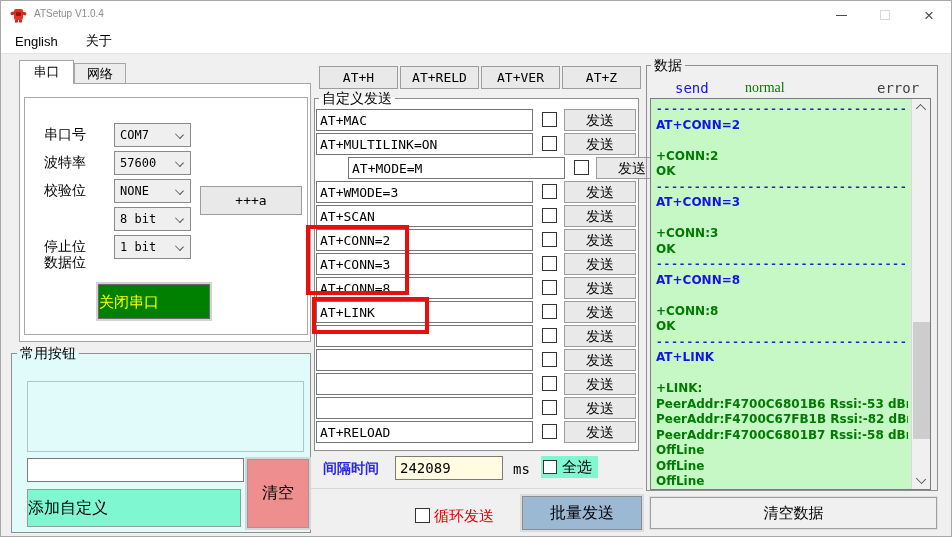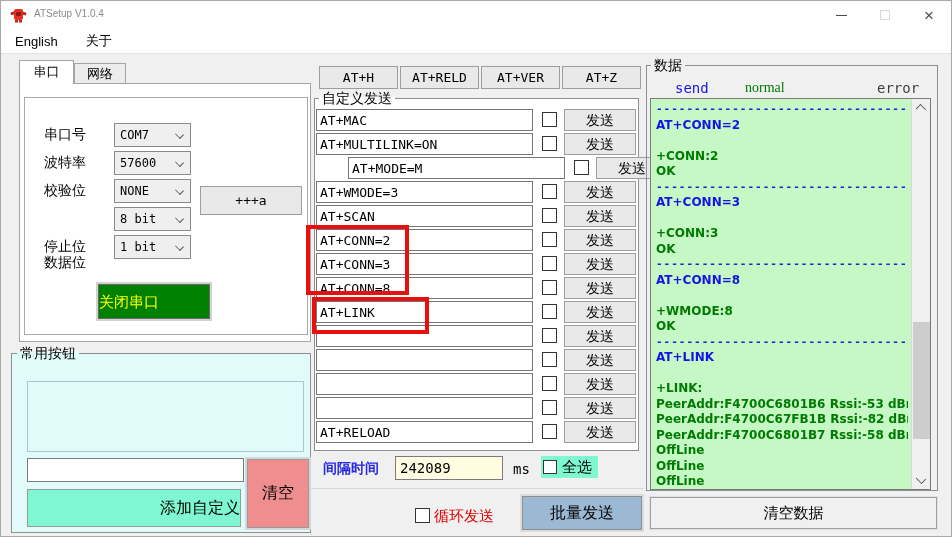--- a/index.html
+++ b/index.html
@@ -52,21 +52,21 @@
   .btn-close-serial { position:absolute; left:97px; top:283px; width:112px; height:35px;
               font-size:15px; line-height:33px; text-align:left;
               box-shadow:0 0 0 2px #d2d2d2; border:1px solid #6a6a6a; }
   .common-group { left:10px; top:352px; width:300px; height:180px; }
   .common-legend { left:16px; top:344px; }
   .common-inner { position:absolute; left:26px; top:380px; width:277px; height:71px;
                   border:1px solid #a9c9c9; }
   .custom-input { position:absolute; left:26px; top:457px; width:217px; height:24px;
                   background:#fff; border:1px solid #7b7b7b; font-size:13px; padding:0 3px; }
   .btn-add { position:absolute; left:26px; top:488px; width:214px; height:38px;
-             border:1px solid #9a9a9a; font-size:16px; line-height:36px; text-align:right; }
+             border:1px solid #9a9a9a; font-size:16px; line-height:36px; text-align:left; }
   .btn-clear { position:absolute; left:246px; top:458px; width:62px; height:69px;
              border:1px solid #9a9a9a; box-shadow:0 0 0 2px #d6d6d6; font-size:16px;
              display:flex; align-items:center; justify-content:center; }
 
   
   .quick-row { position:absolute; left:318px; top:65px; display:flex; gap:2px; }
   .quick-btn { width:79px; height:23px; font-size:13px; line-height:21px; }
   .custom-group { left:313px; top:97px; width:325px; height:353px; background:#fff; }
   .custom-legend { left:318px; top:89px;
                    background:linear-gradient(#f0f0f0 42%,#ffffff 42%); }
@@ -296,21 +296,21 @@
         <div class="log-line" style="top: 49.5px; color: rgb(0, 122, 0);">+CONN:2</div>
         <div class="log-line" style="top: 65px; color: rgb(0, 122, 0);">OK</div>
         <div class="log-line log-sep" style="top: 80.5px; color: rgb(33, 33, 204);">---------------------------------------</div>
         <div class="log-line" style="top: 96px; color: rgb(20, 20, 230);">AT+CONN=3</div>
         <div class="log-line" style="top: 111.5px;"></div>
         <div class="log-line" style="top: 127px; color: rgb(0, 122, 0);">+CONN:3</div>
         <div class="log-line" style="top: 142.5px; color: rgb(0, 122, 0);">OK</div>
         <div class="log-line log-sep" style="top: 158px; color: rgb(33, 33, 204);">---------------------------------------</div>
         <div class="log-line" style="top: 173.5px; color: rgb(20, 20, 230);">AT+CONN=8</div>
         <div class="log-line" style="top: 189px;"></div>
-        <div class="log-line" style="top: 204.5px; color: rgb(0, 122, 0);">+WMODE:8</div>
+        <div class="log-line" style="top: 204.5px; color: rgb(0, 122, 0);">+CONN:8</div>
         <div class="log-line" style="top: 220px; color: rgb(0, 122, 0);">OK</div>
         <div class="log-line log-sep" style="top: 235.5px; color: rgb(33, 33, 204);">---------------------------------------</div>
         <div class="log-line" style="top: 251px; color: rgb(20, 20, 230);">AT+LINK</div>
         <div class="log-line" style="top: 266.5px;"></div>
         <div class="log-line" style="top: 282px; color: rgb(0, 122, 0);">+LINK:</div>
         <div class="log-line" style="top: 297.5px; color: rgb(0, 122, 0);">PeerAddr:F4700C6801B6 Rssi:-53 dBm</div>
         <div class="log-line" style="top: 313px; color: rgb(0, 122, 0);">PeerAddr:F4700C67FB1B Rssi:-82 dBm</div>
         <div class="log-line" style="top: 328.5px; color: rgb(0, 122, 0);">PeerAddr:F4700C6801B7 Rssi:-58 dBm</div>
         <div class="log-line" style="top: 344px; color: rgb(0, 122, 0);">OffLine</div>
         <div class="log-line" style="top: 359.5px; color: rgb(0, 122, 0);">OffLine</div>

